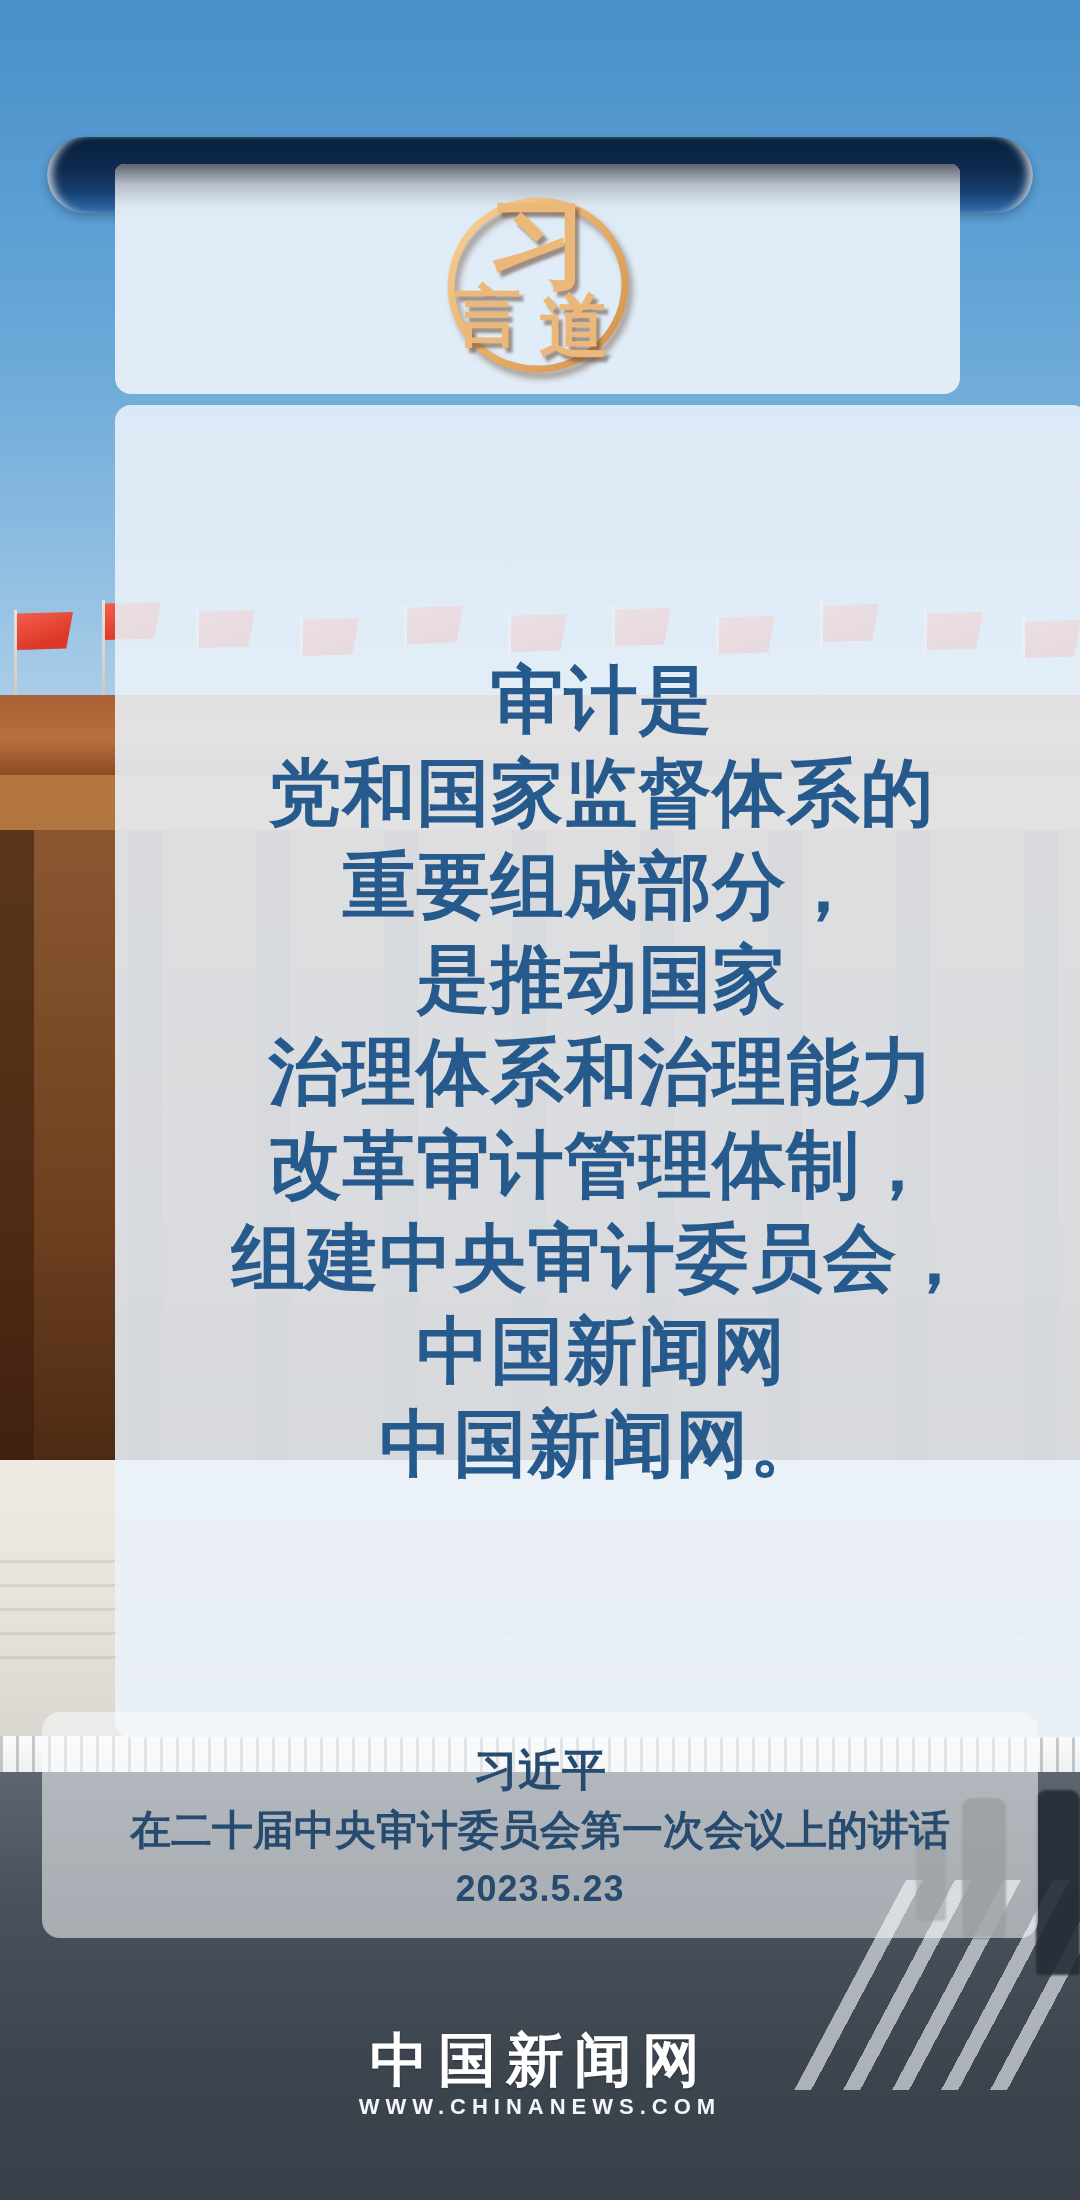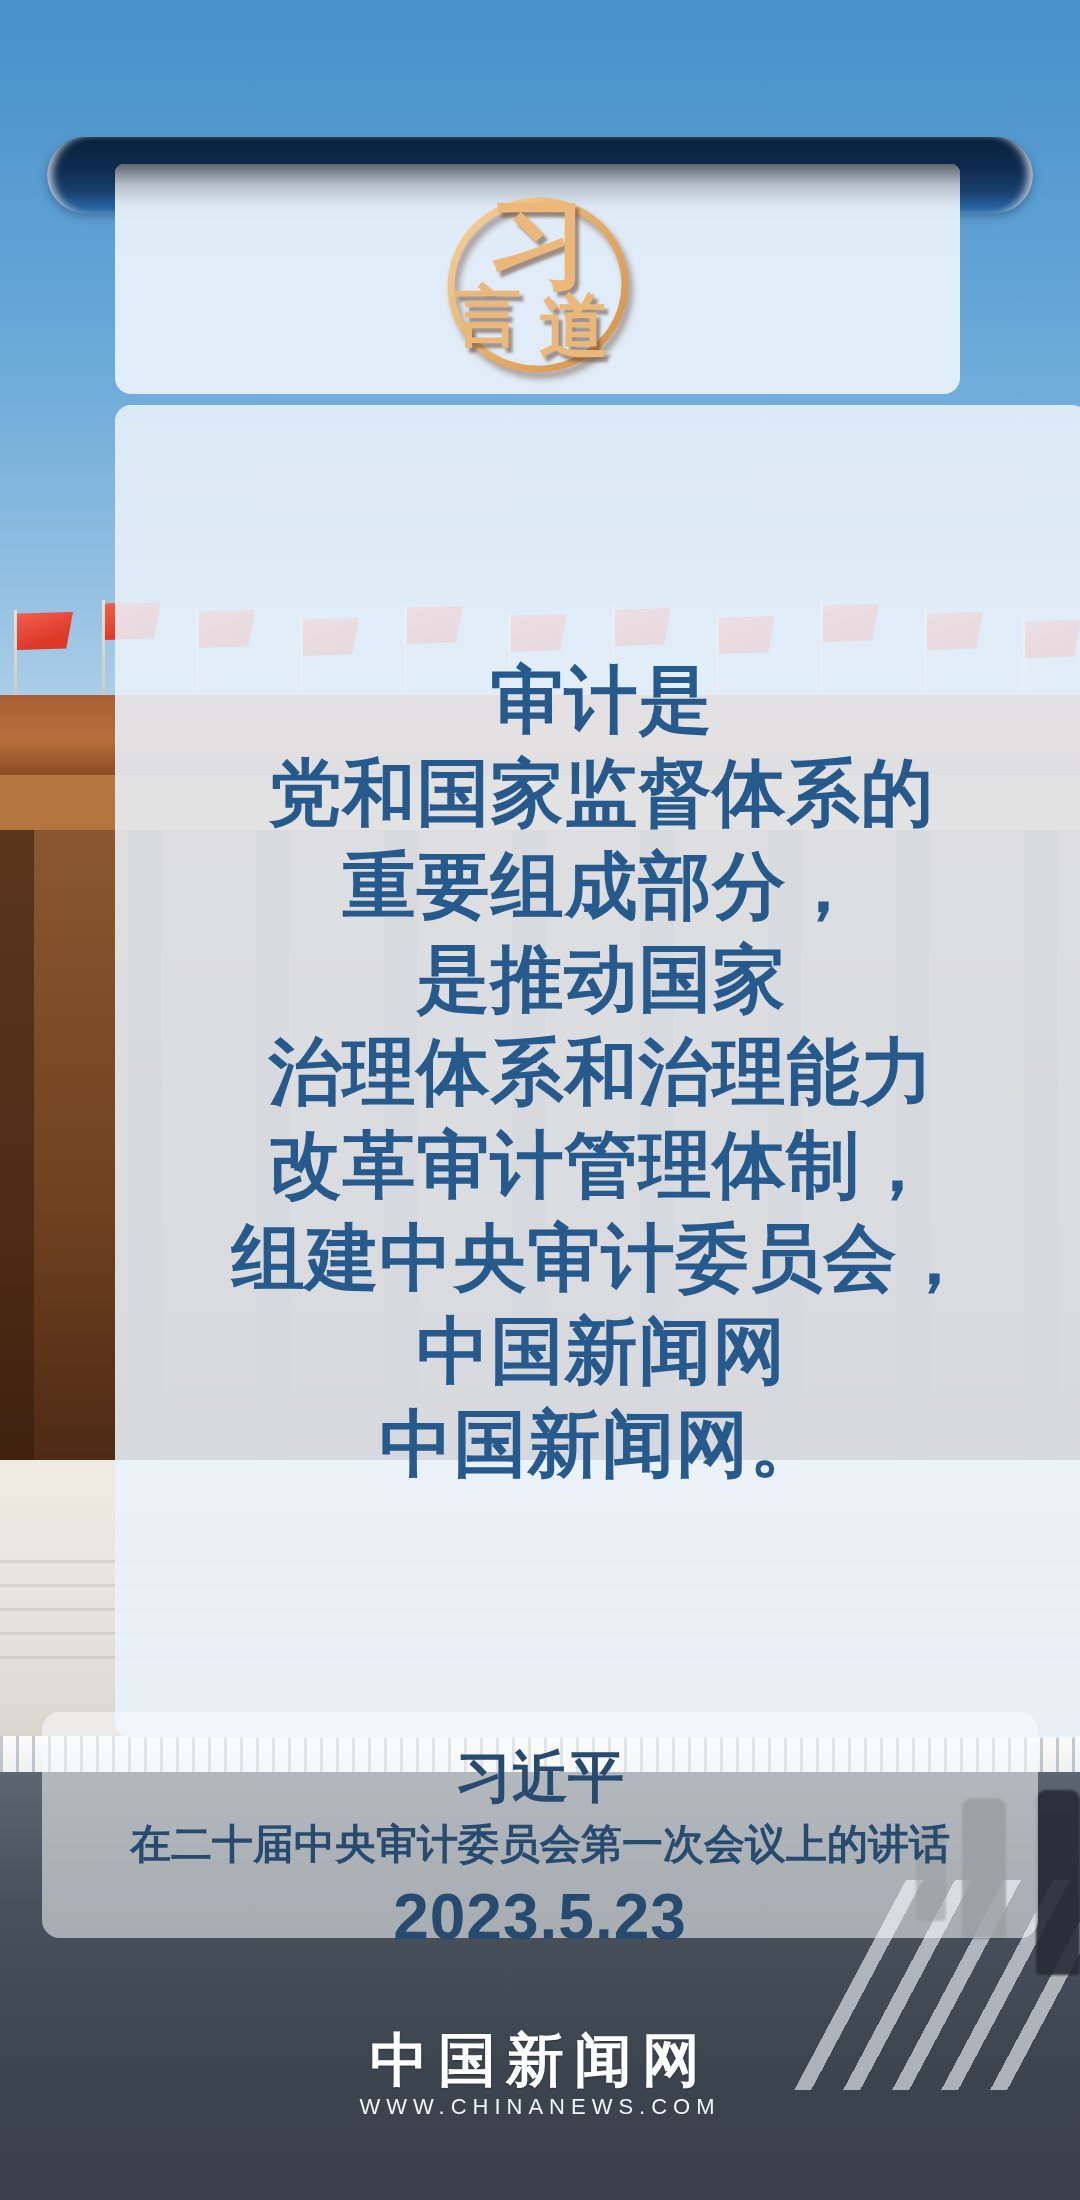--- a/index.html
+++ b/index.html
@@ -60,32 +60,32 @@
   .card2{left:115px;top:405px;width:973px;height:1333px;border-radius:16px;
          background:rgba(233,241,249,.88);z-index:3;
          display:flex;flex-direction:column;justify-content:center;align-items:center;}
   .qline{font-size:73px;line-height:93px;font-weight:700;color:#265a8c;
          letter-spacing:1px;white-space:nowrap;}
 
   
   .attr{left:42px;top:1712px;width:996px;height:226px;border-radius:18px;
         background:rgba(250,252,254,.55);z-index:3;
         display:flex;flex-direction:column;align-items:center;}
-  .attr .speaker{margin-top:34px;font-size:56px;font-weight:700;color:#274a6f;line-height:1.1;}
+  .attr .speaker{margin-top:34px;font-size:44px;font-weight:700;color:#274a6f;line-height:1.1;}
   .attr .occasion{margin-top:13px;font-size:41px;font-weight:700;color:#274a6f;line-height:1.15;
                   white-space:nowrap;}
-  .attr .date{margin-top:14px;font-size:64px;font-weight:700;color:#274a6f;line-height:1.1;
+  .attr .date{margin-top:14px;font-size:36px;font-weight:700;color:#274a6f;line-height:1.1;
               letter-spacing:1px;}
 
   
   .brand{left:0;top:2022px;width:1080px;text-align:center;z-index:3;color:#ffffff;
          font-family:"Liberation Serif",serif;font-weight:700;font-size:58px;
          letter-spacing:10px;text-shadow:0 1px 2px rgba(0,0,0,.3);}
   .burl{left:0;top:2094px;width:1080px;text-align:center;z-index:3;color:#f3f5f7;
-        font-size:22px;letter-spacing:6px;font-weight:400;}
+        font-size:22px;letter-spacing:6px;font-weight:700;}
 </style>
 </head>
 <body>
 
 <div class="stage">
 
   <div class="abs sky"></div>
 
   <div class="abs" style="left:0;top:0;width:1080px;height:800px;">
     <div class="abs flagpole" style="left:14px;top:610px;height:160px;"></div>

